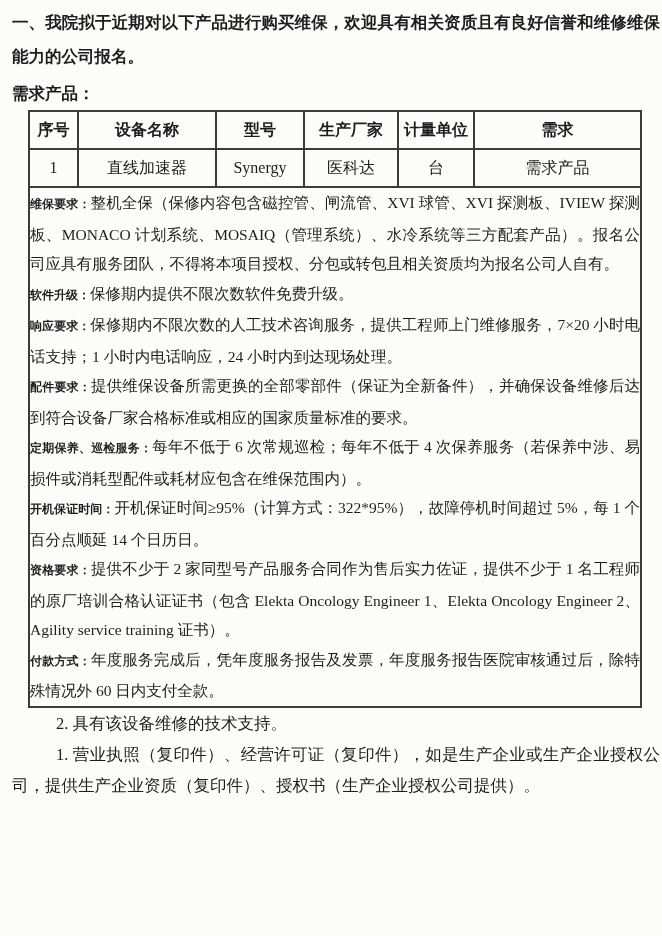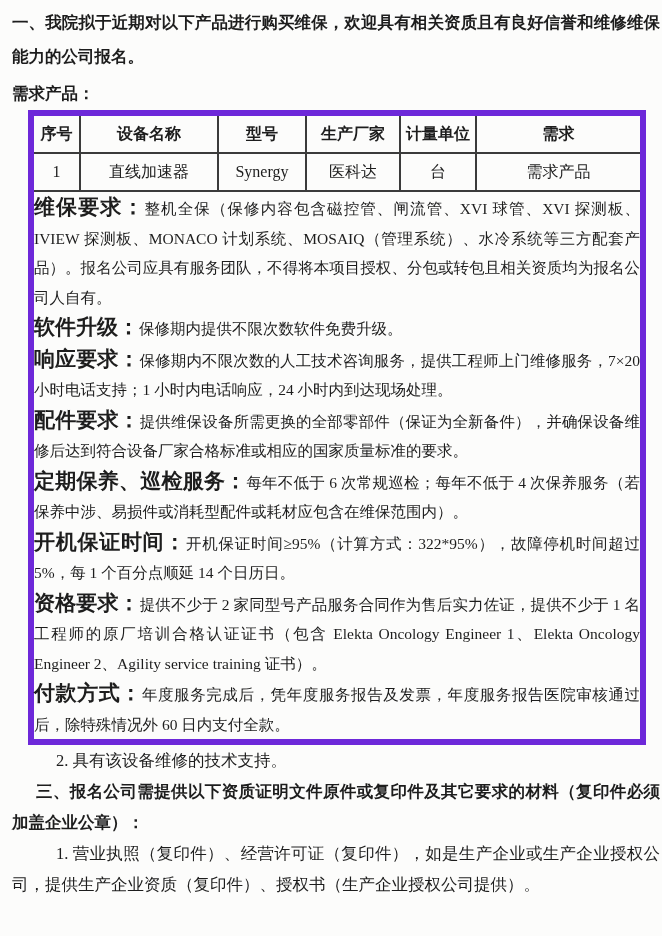--- a/index.html
+++ b/index.html
@@ -28,21 +28,21 @@
     margin: 8px 0 4px 0;
     font-size: 16.5px;
     line-height: 24px;
     font-weight: 600;
   }
   table.products {
     border-collapse: collapse;
     table-layout: fixed;
     width: 612px;
     margin-left: 16px;
-    border: 6px solid #6d28d9;
+    border: 1px solid #6d28d9;
   }
   table.products th,
   table.products td {
     border: 2px solid #3b3b3b;
     padding: 0;
   }
   table.products th {
     font-size: 16px;
     font-weight: 700;
     height: 36px;
@@ -59,21 +59,21 @@
   }
   p.req {
     margin: 0;
     font-size: 15.5px;
     line-height: 29.5px;
     text-align: justify;
   }
   .req-label {
     font-weight: 700;
     font-family: "Liberation Sans", "DejaVu Sans", sans-serif;
-    font-size: 21px;
+    font-size: 12px;
     margin-top: 29px;
   }
   .sec-head {
     margin: 10px 0 0 0;
     padding-left: 24px;
     font-size: 16.5px;
     line-height: 31px;
     font-weight: 600;
   }
   .sec-item {
@@ -163,17 +163,16 @@
           </p>
         </td>
       </tr>
     </tbody>
   </table>
 
 
 
   <p class="sec-item">2. 具有该设备维修的技术支持。</p>
 
-  <p class="sec-para">三、报名公司需提供以下资质证明文件原件或复印件及其它要求的材料（复印件必须加盖企业公章）：</p>
 
   <p class="sec-para-item">1. 营业执照（复印件）、经营许可证（复印件），如是生产企业或生产企业授权公司，提供生产企业资质（复印件）、授权书（生产企业授权公司提供）。</p>
 
 </div>
 
 </body></html>

